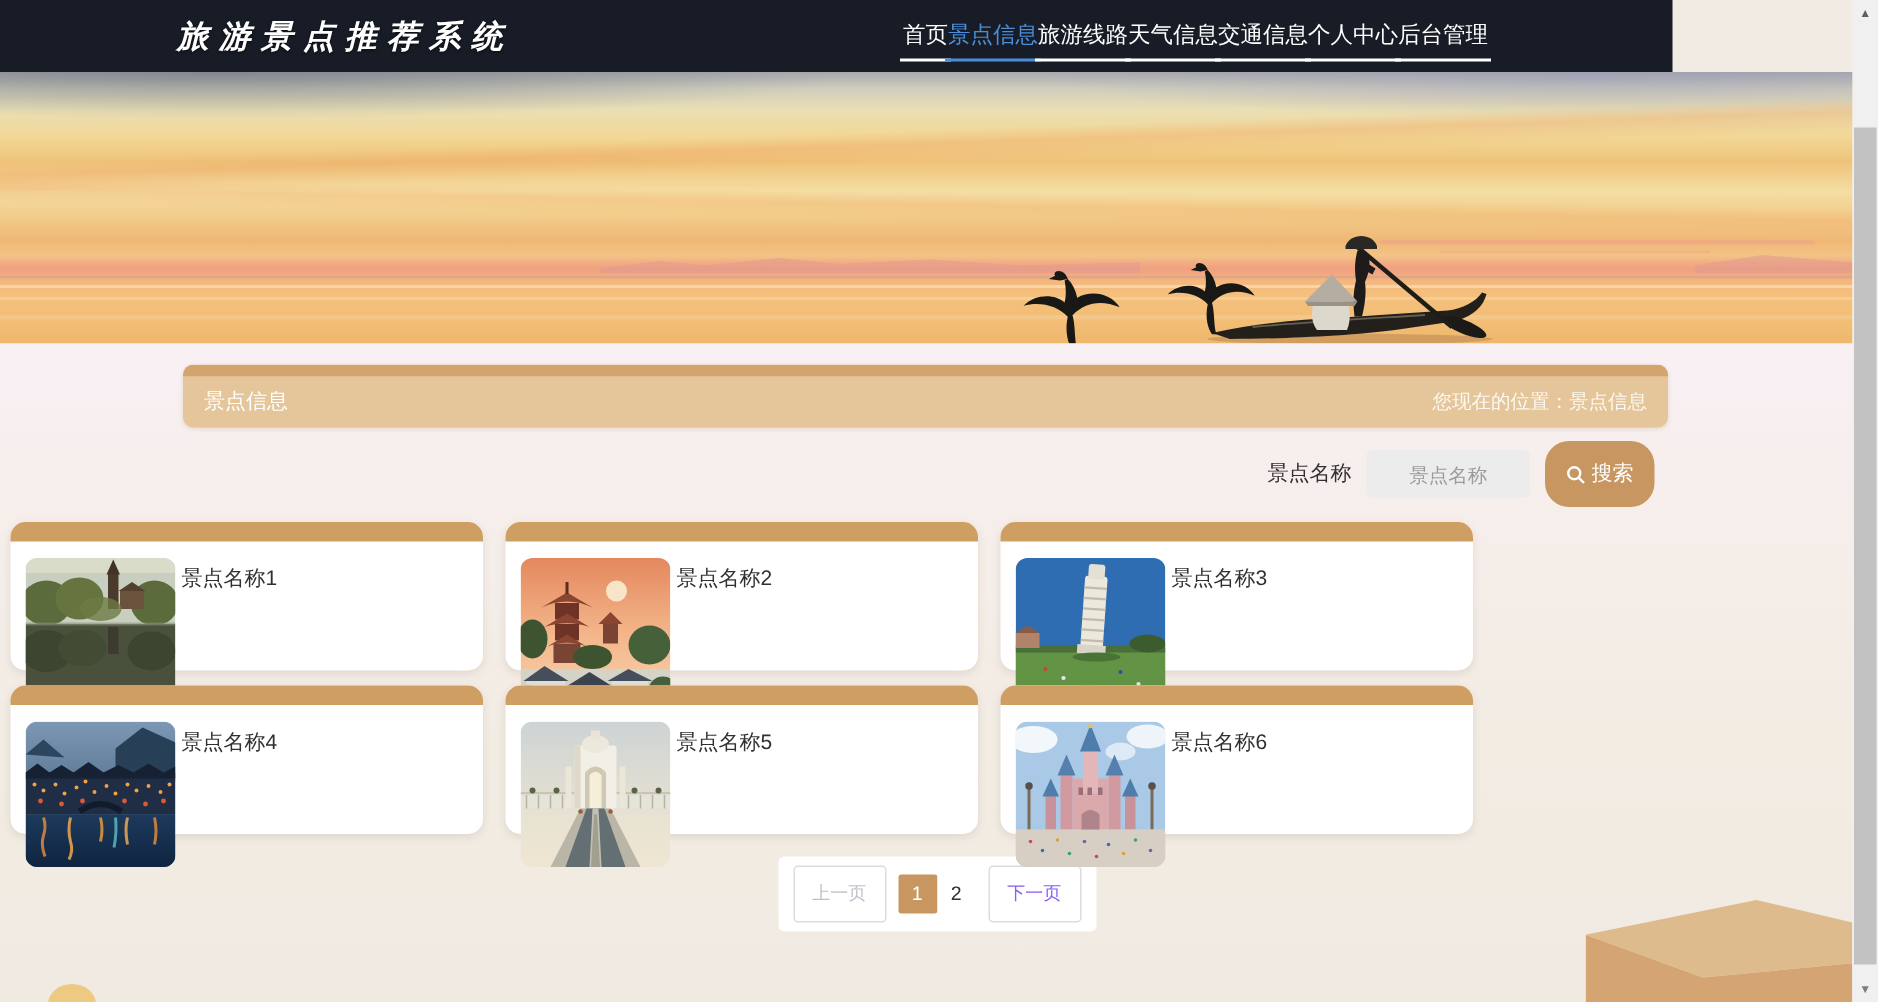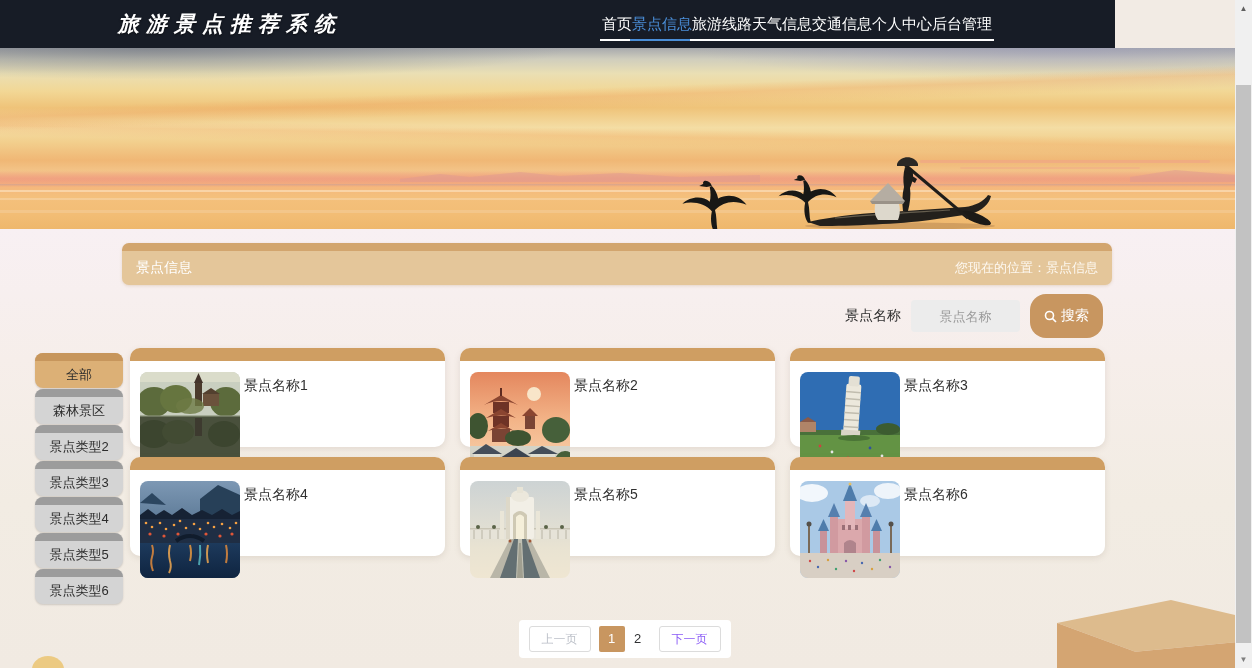--- a/index.html
+++ b/index.html
@@ -47,21 +47,21 @@
   .side-btn.active::before{background:#c7965c;}
 
   .cards{margin-left:7px;width:975px;display:flex;flex-wrap:wrap;gap:10px 15px;}
   .card{position:relative;width:315px;height:99px;background:#fff;border-radius:10px;box-shadow:0 2px 6px rgba(120,100,80,.15);cursor:pointer;text-decoration:underline;}
   .card-bar{height:13px;border-radius:10px 10px 0 0;background:#cf9e62;}
   .thumb{position:absolute;left:10px;top:24px;width:100px;height:97px;border-radius:8px;overflow:hidden;}
   .card-title{position:absolute;left:114px;top:29px;font-size:14px;color:#303030;}
 
   .pager-wrap{width:975px;margin-left:137px;display:flex;justify-content:center;margin-top:15px;}
   .pager{background:#fff;border-radius:4px;padding:6px 10px;display:flex;align-items:center;}
-  .pg-btn{height:26px;padding:0 12px;background:#fff;border:1px solid #dcdcdc;border-radius:3px;font-size:12px;line-height:24px;cursor:pointer;font-family:Liberation Sans, sans-serif;}
+  .pg-btn{height:38px;padding:0 12px;background:#fff;border:1px solid #dcdcdc;border-radius:3px;font-size:12px;line-height:24px;cursor:pointer;font-family:Liberation Mono, monospace;}
   .pg-prev{color:#bdc1c9;margin-right:8px;}
   .pg-next{color:#8b5cf6;margin-left:8px;}
   .pg-num{width:26px;height:26px;border:none;font-size:13px;line-height:26px;text-align:center;padding:0;cursor:pointer;border-radius:2px;font-family:"Liberation Sans",sans-serif;}
   .pg-num.current{background:#c89660;color:#fff;}
   .pg-num.plain{background:#fff;color:#303133;}
 
   
   .deco-cube{position:absolute;right:0;bottom:0;width:178px;height:68px;z-index:3;}
   .cube-top{position:absolute;inset:0;background:#ddbb8d;clip-path:polygon(0% 34%,64% 0%,100% 22%,100% 62%,44% 76%);}
   .cube-front{position:absolute;inset:0;background:#d4a572;clip-path:polygon(0% 34%,44% 76%,100% 62%,100% 100%,0% 100%);}
@@ -154,29 +154,20 @@
         <svg width="13" height="13" viewBox="0 0 13 13">
           <circle cx="5.5" cy="5.5" r="4" fill="none" stroke="#fff" stroke-width="1.6"></circle>
           <line x1="8.6" y1="8.6" x2="12" y2="12" stroke="#fff" stroke-width="1.6"></line>
         </svg>
         <span>搜索</span>
       </button>
     </div>
 
     <div class="body-row">
 
-      <div class="sidebar">
-        <div class="side-btn active"><span>全部</span></div>
-        <div class="side-btn"><span>森林景区</span></div>
-        <div class="side-btn"><span>景点类型2</span></div>
-        <div class="side-btn"><span>景点类型3</span></div>
-        <div class="side-btn"><span>景点类型4</span></div>
-        <div class="side-btn"><span>景点类型5</span></div>
-        <div class="side-btn"><span>景点类型6</span></div>
-      </div>
 
       <div class="cards">
 
         <div class="card">
           <div class="card-bar"></div>
           <div class="thumb">
             <svg width="100" height="97" viewBox="0 0 100 97">
               <rect width="100" height="97" fill="#c9cfc0"></rect>
                 <rect width="100" height="10" fill="#dadcca"></rect>
               <ellipse cx="14" cy="30" rx="17" ry="15" fill="#5c6b3c"></ellipse>

